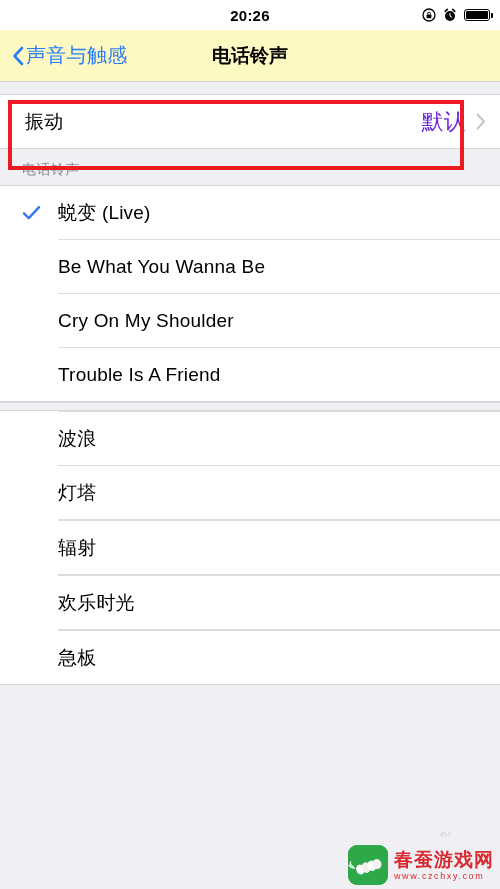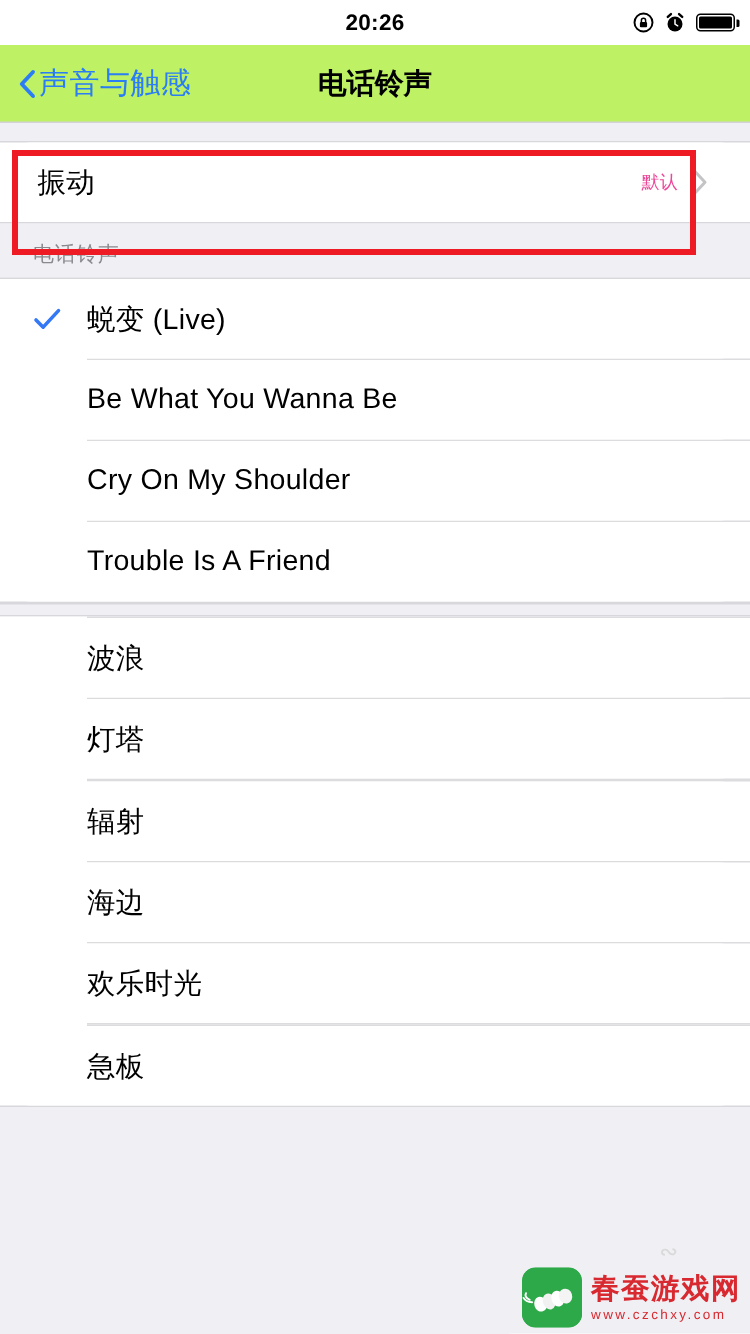--- a/index.html
+++ b/index.html
@@ -45,21 +45,21 @@
   .battery::after{
     content:""; position:absolute; right:-3.6px; top:3.6px;
     width:2px; height:5px; background:#000; border-radius:0 1px 1px 0;
   }
   .battery b{ display:block; height:100%; width:100%; background:#000; border-radius:1px; }
 
   
   .navbar{
     height:52px; width:100%;
     display:flex; align-items:center;
-    position:relative; background:#bef264;
+    position:relative; background:#fef9c3;
     border-bottom:1px solid #d2d2d7;
   }
   .back{
     display:flex; align-items:center; gap:2px;
     padding-left:12px; color:#2a7df5; cursor:pointer;
   }
   .back .chev{ width:12px; height:20px; }
   .back-label{ font-size:20px; color:#2a7df5; letter-spacing:.3px; }
   .nav-title{
     position:absolute; left:0; right:0; text-align:center;
@@ -69,25 +69,25 @@
   
   .content{ background:#efeff4; height:807px; overflow:hidden; position:relative; }
 
   .gap{ background:#efeff4; }
   .gap.g1{ height:12px; }
 
   .card{ background:#fff; border-top:1px solid #d8d8dc; border-bottom:1px solid #d8d8dc; }
 
   .row{
     height:53px; display:flex; align-items:center;
-    padding-left:25px; padding-right:28px;
+    padding-left:25px; padding-right:14px;
     background:#fff; position:relative; cursor:pointer;border-radius:20px;
   }
   .row .label{ font-size:19px; color:#000; letter-spacing:.2px; }
-  .row .value{ margin-left:auto; font-size:12px; color:#ec4899; letter-spacing:.2px; }
+  .row .value{ margin-left:auto; font-size:22px; color:#6d28d9; letter-spacing:.2px; }
   .row .disclosure{ width:10px; height:17px; margin-left:10px; }
   .row-sep{ height:1px; background:#dcdcdf; margin-left:58px; }
 
   .settings-row{ padding-left:25px; }
 
   .sect-header{
     height:36px; display:flex; align-items:flex-end;
     padding:0 0 6px 22px;
     font-size:14px; color:#8a8a8e; background:#efeff4; letter-spacing:.4px;
   }
@@ -212,23 +212,20 @@
     <div class="row-sep"></div>
     <div class="row tone-row">
       <span class="label">灯塔</span>
     </div>
     <div class="row-sep"></div>
     <div class="row-sep"></div>
     <div class="row tone-row">
       <span class="label">辐射</span>
     </div>
     <div class="row-sep"></div>
-    <div class="row tone-row">
-      <span class="label">海边</span>
-    </div>
     <div class="row-sep"></div>
     <div class="row tone-row">
       <span class="label">欢乐时光</span>
     </div>
     <div class="row-sep"></div>
     <div class="row-sep"></div>
     <div class="row tone-row">
       <span class="label">急板</span>
     </div>
   </div>

